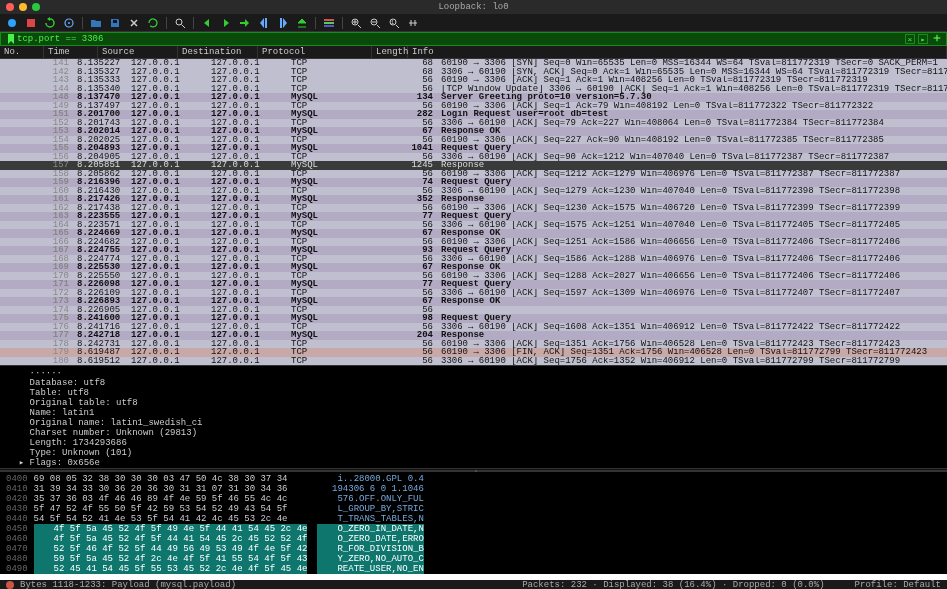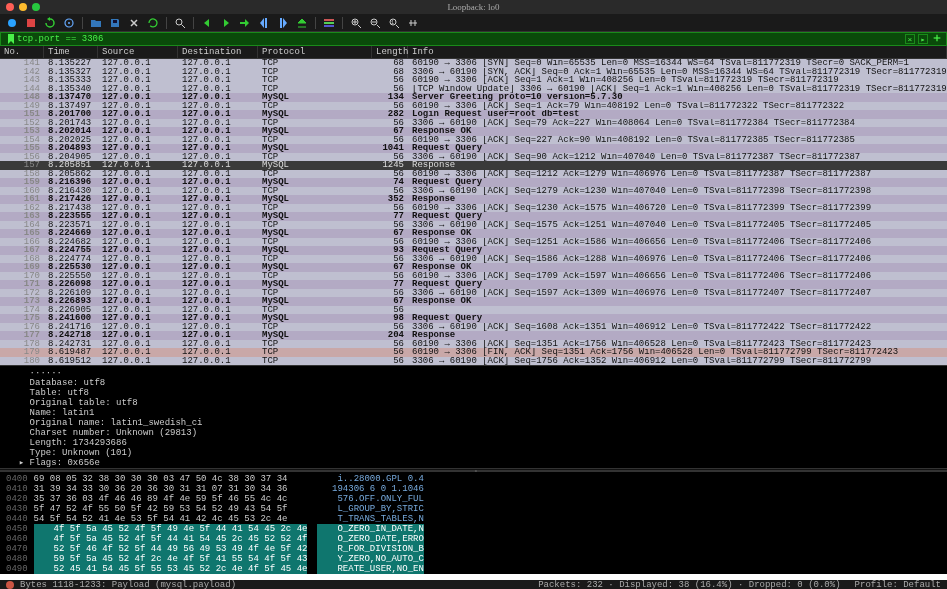--- a/index.html
+++ b/index.html
@@ -20,21 +20,21 @@
   display: flex;
   align-items: center;
   padding: 0 6px;
   position: relative;
 }
 .traffic { display: flex; gap: 5px; }
 .tl-dot { width: 8px; height: 8px; border-radius: 50%; }
 .tl-red { background:#ff5f56; }
 .tl-yel { background:#ffbd2e; }
 .tl-grn { background:#27c93f; }
-.title-txt { position:absolute; left:50%; transform:translateX(-50%); color:#aaa; font-size:9px;font-family:Liberation Serif, serif;}
+.title-txt { position:absolute; left:50%; transform:translateX(-50%); color:#aaa; font-size:9px;}
 .toolbar {
   height: 18px;
   background: #1a1a1a;
   display: flex;
   align-items: center;
   gap: 7px;
   padding: 0 6px;
   border-bottom: 1px solid #333;
 }
 .tb-icon { width:12px; height:12px; display:flex; align-items:center; justify-content:center; cursor:pointer; }
@@ -59,21 +59,21 @@
 .pkt-header {
   display:flex; background:#1a1a1a; border-bottom:1px solid #333; height:13px;
 }
 .pkt-header > div {
   border-right:1px solid #333; padding:0 4px; color:#ccc; display:flex; align-items:center;
 }
 .c-no{width:44px;} .c-time{width:54px;} .c-src{width:80px;} .c-dst{width:80px;}
 .c-proto{width:114px;} .c-len{width:36px; text-align:right;} .c-info{flex:1;}
 
 .pkt-list { flex:0 0 auto; height:306px; overflow:hidden; background:#000; }
-.row { display:flex; height:8.5px; line-height:8.5px; white-space:nowrap; }
+.row { display:flex; height:8.5px; line-height:8.5px; white-space:nowrap;padding-left:29px; }
 .row > div { padding:0 4px; overflow:hidden; }
 .row .c-no{text-align:right; color:#888;}
 .row .c-len{text-align:right;}
 
 .clr-tcp{ background: rgba(225,225,245,0.85); color:#111; }
 .clr-mysql{ background: rgba(210,200,230,0.85); color:#111;font-weight:bold; }
 .clr-sel{ background:#3a3a3a; color:#ddd; }
 .clr-mark{ background:#c9a8a8; color:#111; }
 
 .tree-pane {
@@ -92,21 +92,21 @@
 .hex-off { color:#666; white-space:pre; }
 .hex-by { color:#ccc; white-space:pre; margin-left:6px;}
 .hex-as { color:#7ad; white-space:pre; margin-left:10px;text-align:right;}
 .hex-sel { background:#0f766e; color:#fff;padding-left:20px; }
 
 .statusbar {
   height:15px; background:#1a1a1a; border-top:6px solid #ffffff;
   display:flex; align-items:center; padding:0 6px; font-size:9px; color:#aaa;
 }
 .sb-dot{ width:8px; height:8px; border-radius:50%; background:#c54; margin-right:6px;}
-.sb-right{ margin-left:auto; display:flex; gap:14px;}
+.sb-right{ margin-left:auto; display:flex; gap:30px;}
 </style>
 </head>
 <body>
 
 <div class="titlebar">
   <div class="traffic">
     <div class="tl-dot tl-red"></div>
     <div class="tl-dot tl-yel"></div>
     <div class="tl-dot tl-grn"></div>
   </div>
@@ -490,21 +490,21 @@
       <div class="c-len">67</div>
       <div class="c-info">Response OK</div>
     </div>
     <div class="row clr-tcp">
       <div class="c-no">170</div>
       <div class="c-time">8.225550</div>
       <div class="c-src">127.0.0.1</div>
       <div class="c-dst">127.0.0.1</div>
       <div class="c-proto">TCP</div>
       <div class="c-len">56</div>
-      <div class="c-info">60190 → 3306 [ACK] Seq=1709 Ack=1597 Win=406656 Len=0 TSval=811772406 TSecr=811772406</div>
+      <div class="c-info">60190 → 3306 [ACK] Seq=1288 Ack=2027 Win=406656 Len=0 TSval=811772406 TSecr=811772406</div>
     </div>
     <div class="row clr-mysql">
       <div class="c-no">171</div>
       <div class="c-time">8.226098</div>
       <div class="c-src">127.0.0.1</div>
       <div class="c-dst">127.0.0.1</div>
       <div class="c-proto">MySQL</div>
       <div class="c-len">77</div>
       <div class="c-info">Request Query</div>
     </div>

